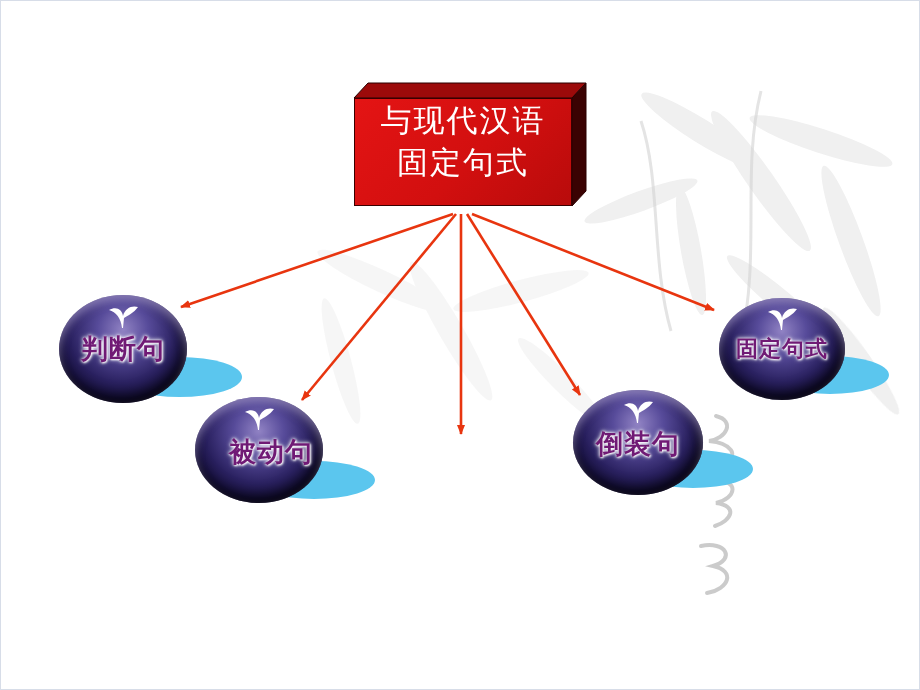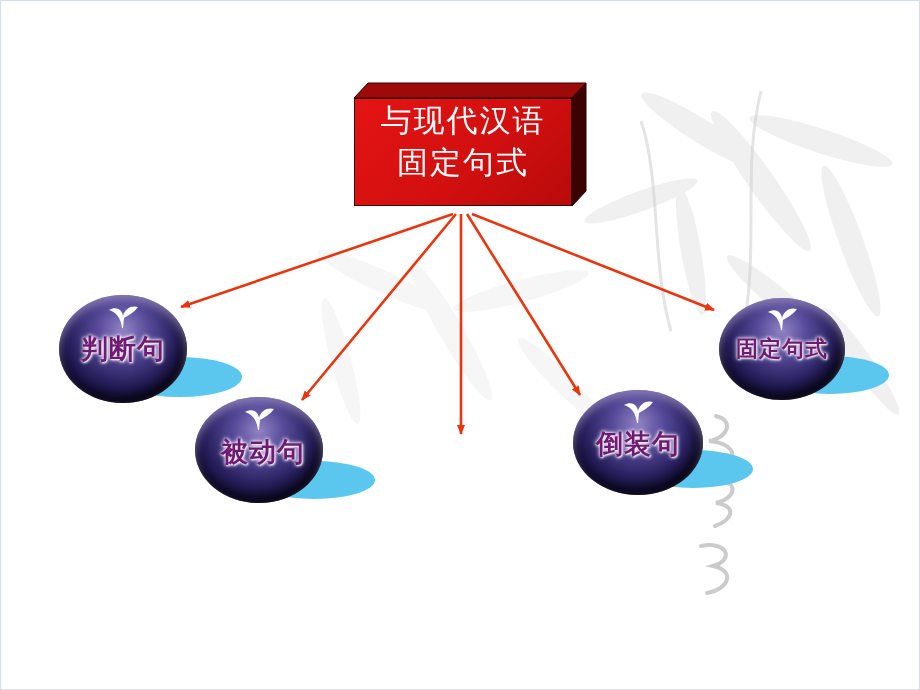--- a/index.html
+++ b/index.html
@@ -113,21 +113,21 @@
     </svg>
     <div class="label" style="left:0;width:128px;top:36px;">判断句</div>
   </div>
 
   <div class="node" style="left:194px;top:396px;width:185px;height:118px;">
     <div class="shadow" style="left:58px;top:64px;width:122px;height:38px;"></div>
     <div class="sphere" style="width:128px;height:106px;"></div>
     <svg class="sprout" style="left:46px;top:5px;" width="36" height="30" viewBox="0 0 36 30">
       <path d="M17,28 C16,18 11,12 4,10 C11,6 17,9 18,16 C20,8 27,5 33,7 C29,13 22,16 19,18 L18,28 Z" fill="#ffffff"></path>
     </svg>
-    <div class="label" style="left:4px;width:128px;top:37px;">被动句</div>
+    <div class="label" style="left:12px;width:128px;top:37px;">被动句</div>
   </div>
 
 
   <div class="node" style="left:572px;top:389px;width:185px;height:116px;">
     <div class="shadow" style="left:60px;top:60px;width:120px;height:38px;"></div>
     <div class="sphere" style="width:130px;height:105px;"></div>
     <svg class="sprout" style="left:47px;top:5px;" width="36" height="30" viewBox="0 0 36 30">
       <path d="M17,28 C16,18 11,12 4,10 C11,6 17,9 18,16 C20,8 27,5 33,7 C29,13 22,16 19,18 L18,28 Z" fill="#ffffff"></path>
     </svg>
     <div class="label" style="left:0;width:130px;top:36px;">倒装句</div>

